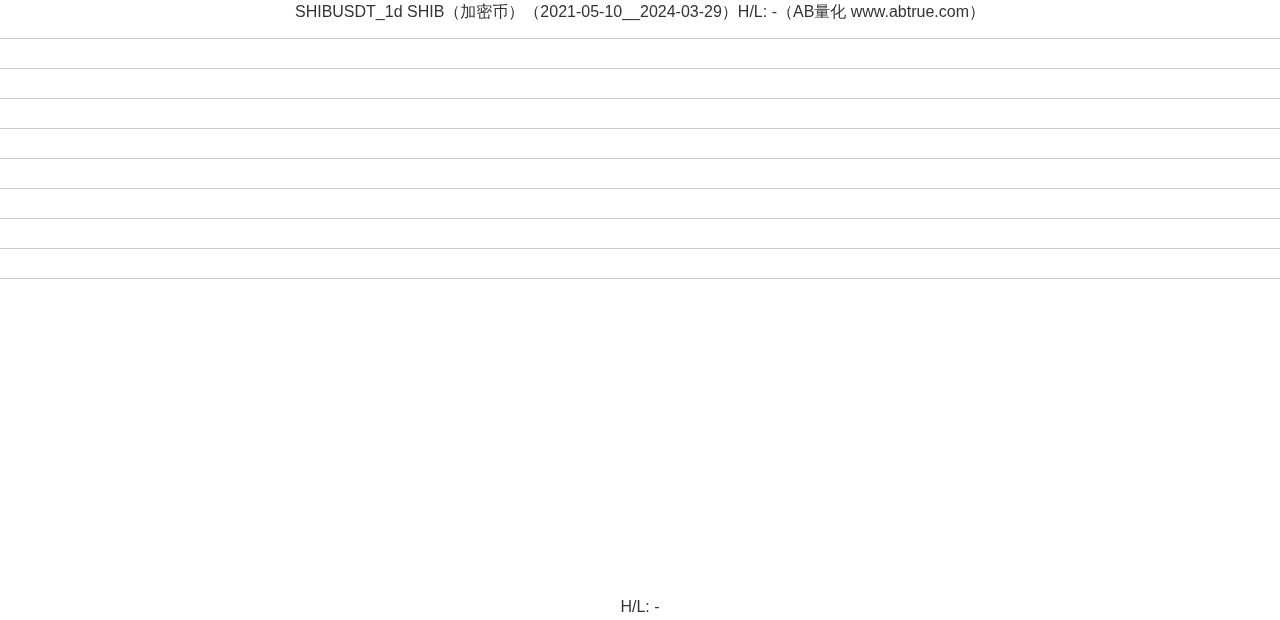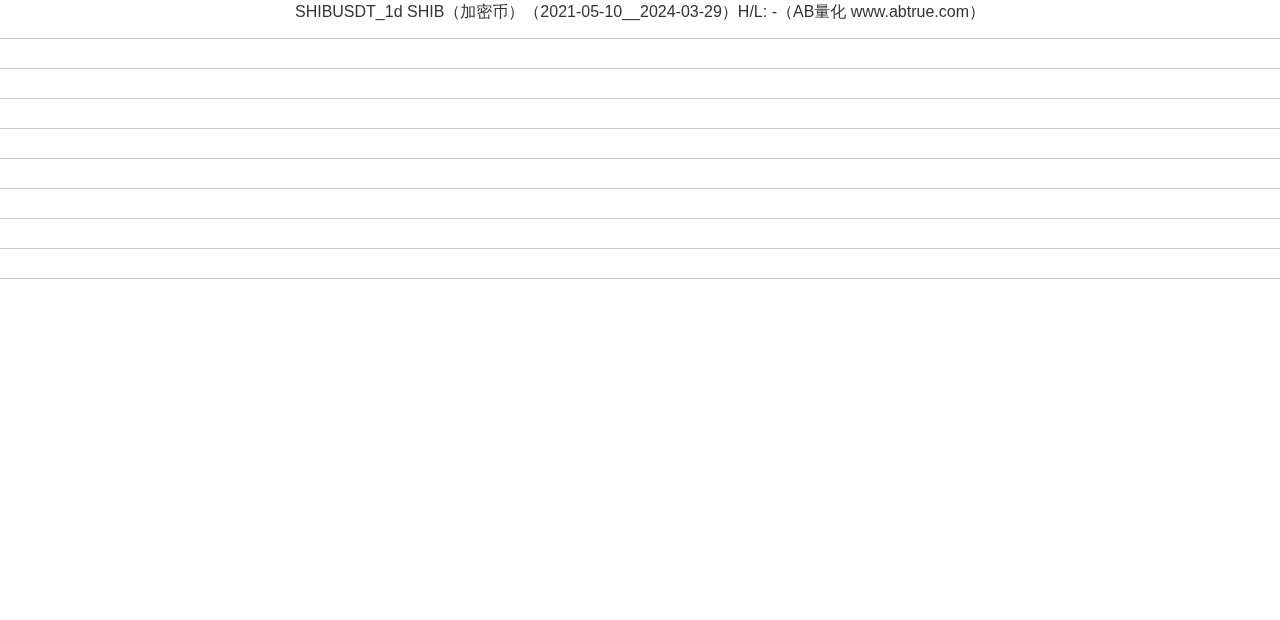--- a/index.html
+++ b/index.html
@@ -65,13 +65,14 @@
     <div class="gridline" style="top: 0px;"></div>
     <div class="gridline" style="top: 30px;"></div>
     <div class="gridline" style="top: 60px;"></div>
     <div class="gridline" style="top: 90px;"></div>
     <div class="gridline" style="top: 120px;"></div>
     <div class="gridline" style="top: 150px;"></div>
     <div class="gridline" style="top: 180px;"></div>
     <div class="gridline" style="top: 210px;"></div>
     <div class="gridline" style="top: 240px;"></div>
   </div>
+  <div class="chart-subtitle">H/L: -</div>
 </div>
 
 </body></html>

